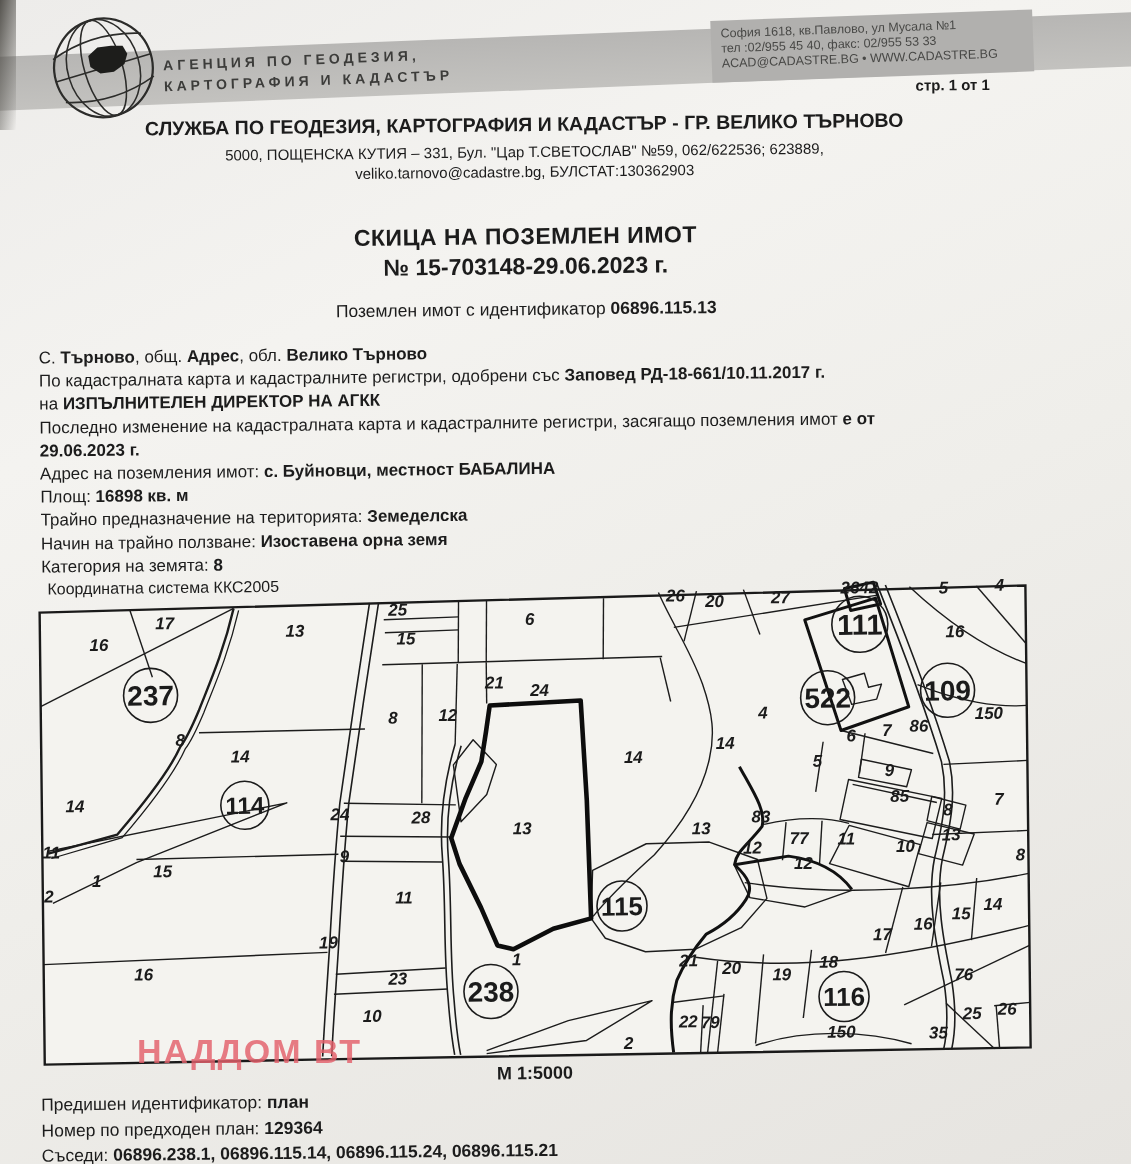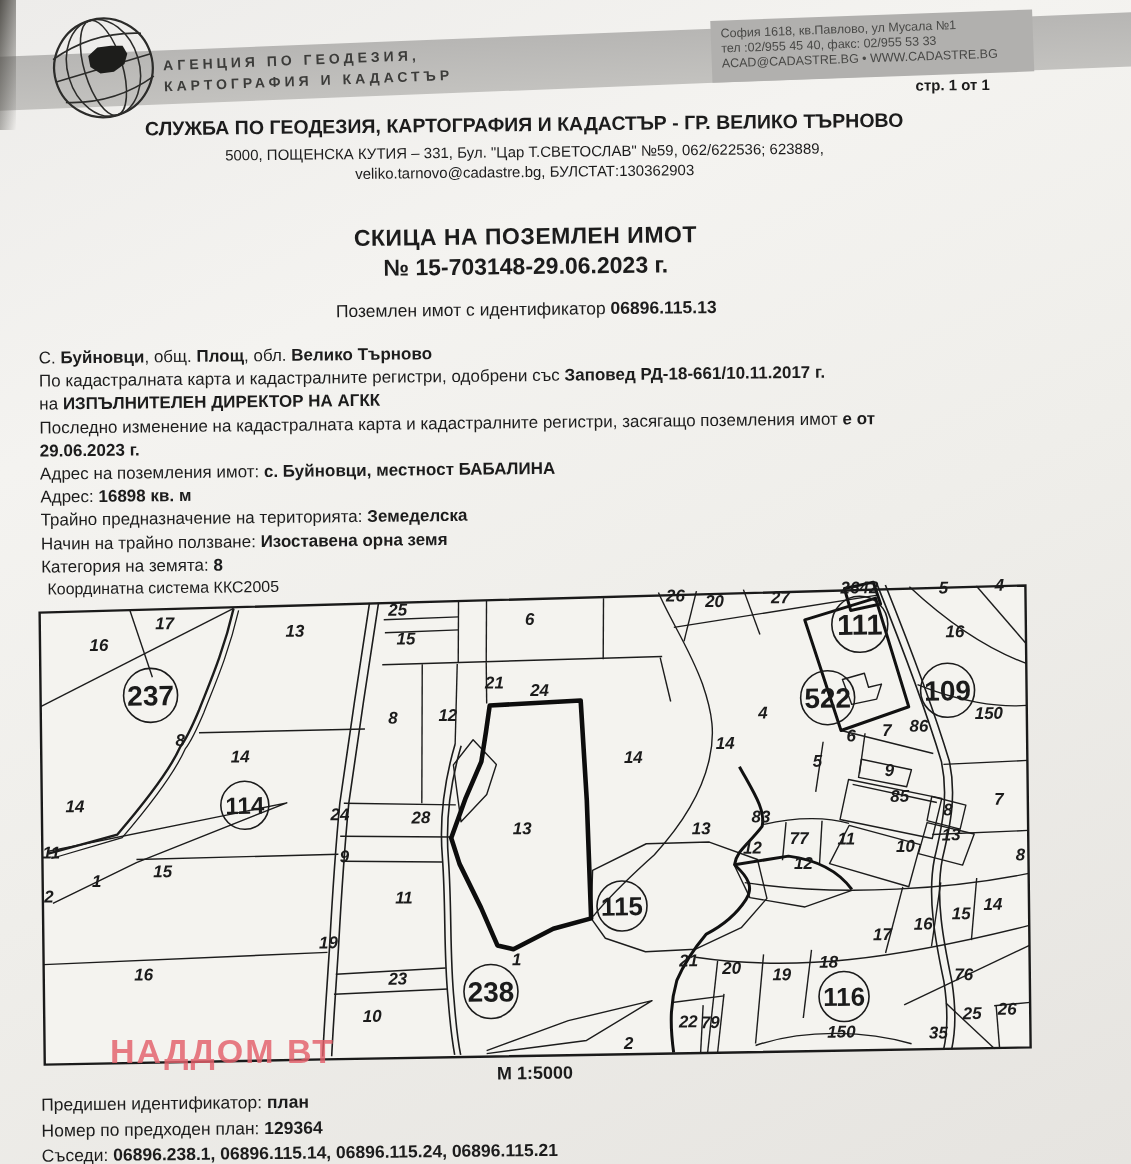--- a/index.html
+++ b/index.html
@@ -37,21 +37,21 @@
   #coordsys{position:absolute;left:46px;top:574px;font-size:16px}
   
   #map-svg{position:absolute;left:30px;top:582px}
   .plabel{font-family:"Liberation Sans",sans-serif;font-style:italic;font-weight:bold;
        font-size:17px;fill:#1b1b1b;text-anchor:middle}
   .clabel{font-family:"Liberation Sans",sans-serif;font-weight:600;fill:#1b1b1b;text-anchor:middle}
   #scale-label{top:1062px;font-weight:bold;font-size:18px}
   
   #footer-lines{position:absolute;left:34px;top:1086px;width:1050px;font-size:17.5px}
   #footer-lines .tline{line-height:25.5px}
-  #watermark{position:absolute;left:110px;top:1032px;font-size:34px;font-weight:800;
+  #watermark{position:absolute;left:137px;top:1032px;font-size:34px;font-weight:800;
        letter-spacing:2px;color:#e4606b;opacity:.82;z-index:5}
 </style>
 </head>
 <body>
 
 <div id="paper"></div>
 
 <div id="doc">
 
   <div id="band"></div>
@@ -85,27 +85,27 @@
   <div class="ctr" id="office-addr">5000, ПОЩЕНСКА КУТИЯ – 331, Бул. "Цар Т.СВЕТОСЛАВ" №59, 062/622536; 623889,</div>
   <div class="ctr" id="office-contact">veliko.tarnovo@cadastre.bg, БУЛСТАТ:130362903</div>
 
   <div class="ctr" id="title1">СКИЦА НА ПОЗЕМЛЕН ИМОТ</div>
   <div class="ctr" id="title2">№ 15-703148-29.06.2023 г.</div>
   <div class="ctr" id="subtitle">
     <span>Поземлен имот с  идентификатор </span><span class="bld">06896.115.13</span>
   </div>
 
   <div id="detail-lines">
-      <div class="tline"><span>С. </span><span class="bld">Буйновци</span><span>, общ. </span><span class="bld">Площ</span><span>, обл. </span><span class="bld">Велико Търново</span></div>
+      <div class="tline"><span>С. </span><span class="bld">Търново</span><span>, общ. </span><span class="bld">Адрес</span><span>, обл. </span><span class="bld">Велико Търново</span></div>
       <div class="tline"><span>По кадастралната карта и кадастралните регистри, одобрени със </span><span class="bld">Заповед РД-18-661/10.11.2017 г.</span></div>
       <div class="tline"><span>на </span><span class="bld">ИЗПЪЛНИТЕЛЕН ДИРЕКТОР НА АГКК</span></div>
       <div class="tline"><span>Последно изменение на кадастралната карта и кадастралните регистри, засягащо поземления имот </span><span class="bld">е от</span></div>
       <div class="tline"><span class="bld">29.06.2023 г.</span></div>
       <div class="tline"><span>Адрес на поземления имот: </span><span class="bld">с. Буйновци, местност БАБАЛИНА</span></div>
-      <div class="tline"><span>Адрес: </span><span class="bld">16898 кв. м</span></div>
+      <div class="tline"><span>Площ: </span><span class="bld">16898 кв. м</span></div>
       <div class="tline"><span>Трайно предназначение на територията: </span><span class="bld">Земеделска</span></div>
       <div class="tline"><span>Начин на трайно ползване: </span><span class="bld">Изоставена орна земя</span></div>
       <div class="tline"><span>Категория на земята: </span><span class="bld">8</span></div>
     </div>
 
   <div id="coordsys">Координатна система ККС2005</div>
 
   <svg id="map-svg" width="1000" height="486" viewBox="30 582 1000 486">
     <polygon points="38,606 1024,590 1024,1052 318,1056 38,1058" fill="#f4f3ef" stroke="none"></polygon>
 

